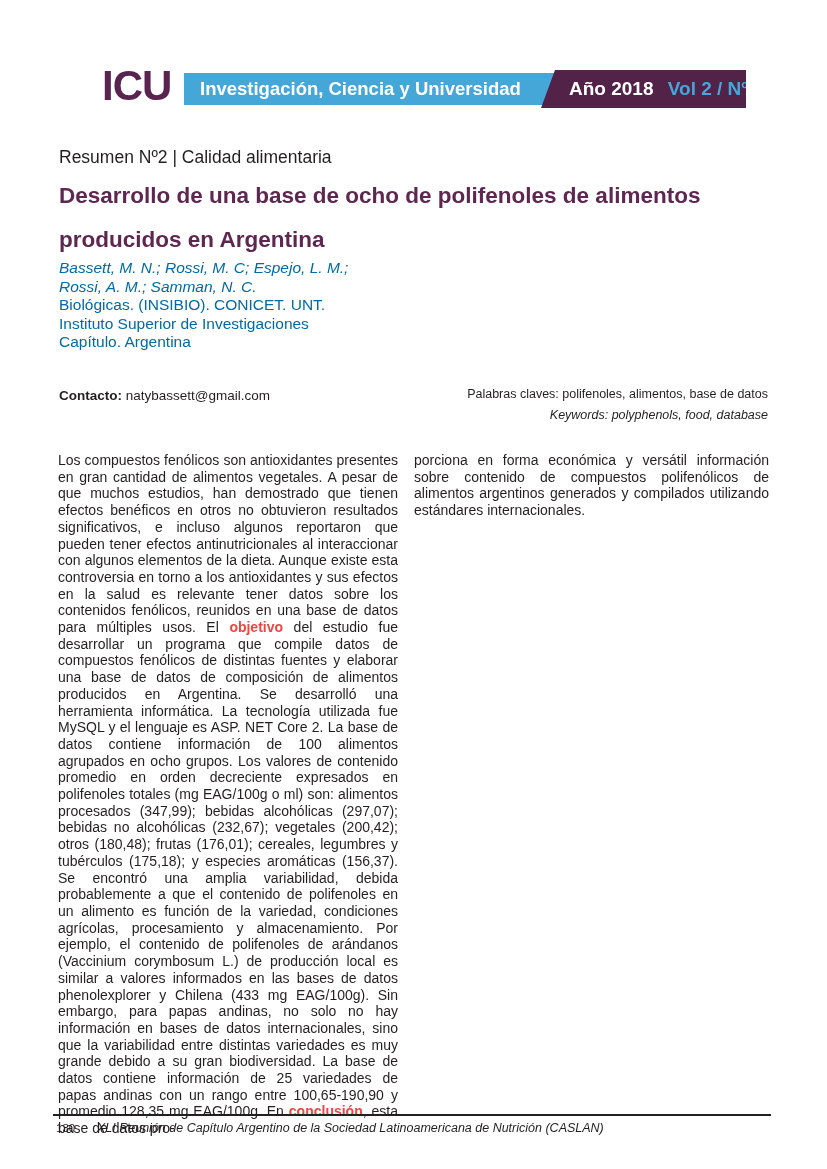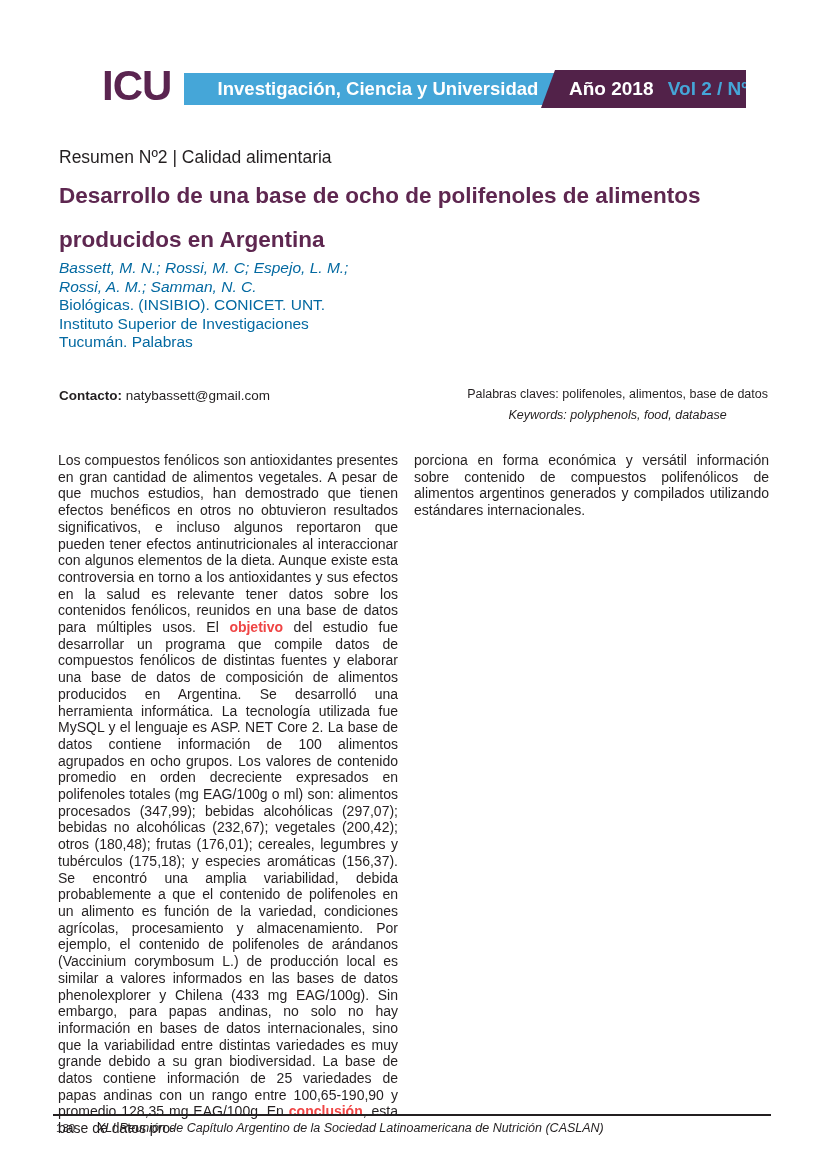--- a/index.html
+++ b/index.html
@@ -19,21 +19,20 @@
     font-size: 42px; font-weight: bold; letter-spacing: -1px;
     color: #5a2450;
   }
   .banner-blue {
     position: absolute; left: 184px; top: 73px;
     width: 372px; height: 32px;
     background: #45a6d8;
     color: #ffffff; font-size: 18.5px; font-weight: bold;
     line-height: 32px; padding-left: 16px; box-sizing: border-box;
     white-space: nowrap;
-    text-align: center;
   }
   .issue-badge {
     position: absolute; left: 541px; top: 70px;
     width: 205px; height: 38px;
     background: #522249;
     clip-path: polygon(14px 0, 100% 0, 100% 100%, 0 100%);
     line-height: 38px; padding-left: 28px; box-sizing: border-box;
     font-size: 19px; font-weight: bold; white-space: nowrap;
   }
   .issue-badge .year { color: #ffffff; }
@@ -61,21 +60,21 @@
   
   .contact {
     position: absolute; left: 59px; top: 388px;
     font-size: 13.5px;
   }
   .contact .lbl { font-weight: bold; }
   .keywords {
     position: absolute; right: 59px; top: 384px;
     text-align: right; font-size: 12.5px; line-height: 21px;
   }
-  .keywords .kw-en { font-style: italic; text-align: center; }
+  .keywords .kw-en { font-style: italic; }
 
   
   .col {
     position: absolute; top: 452px;
     font-size: 14px; line-height: 16.7px;
     text-align: justify; color: #231f20;
   }
   .col-left  { left: 58px;  width: 340px; }
   .col-right { left: 414px; width: 355px; }
   .hl { color: #ef4444; font-weight: bold; }
@@ -111,21 +110,21 @@
   <div class="page-title">Desarrollo de una base de ocho de polifenoles de alimentos producidos en Argentina</div>
 
   <div class="author-block">
     <div class="authors">
       <div>Bassett, M. N.; Rossi, M. C; Espejo, L. M.;</div>
       <div>Rossi, A. M.; Samman, N. C.</div>
     </div>
     <div class="affiliation">
       <div>Biológicas. (INSIBIO). CONICET. UNT.</div>
       <div>Instituto Superior de Investigaciones</div>
-      <div>Tucumán. Palabras</div>
+      <div>Capítulo. Argentina</div>
     </div>
   </div>
 
   <div class="contact">
     <span class="lbl">Contacto:</span>
     <span>natybassett@gmail.com</span>
   </div>
   <div class="keywords">
     <div class="kw-es">Palabras claves: polifenoles, alimentos, base de datos</div>
     <div class="kw-en">Keywords: polyphenols, food, database</div>

